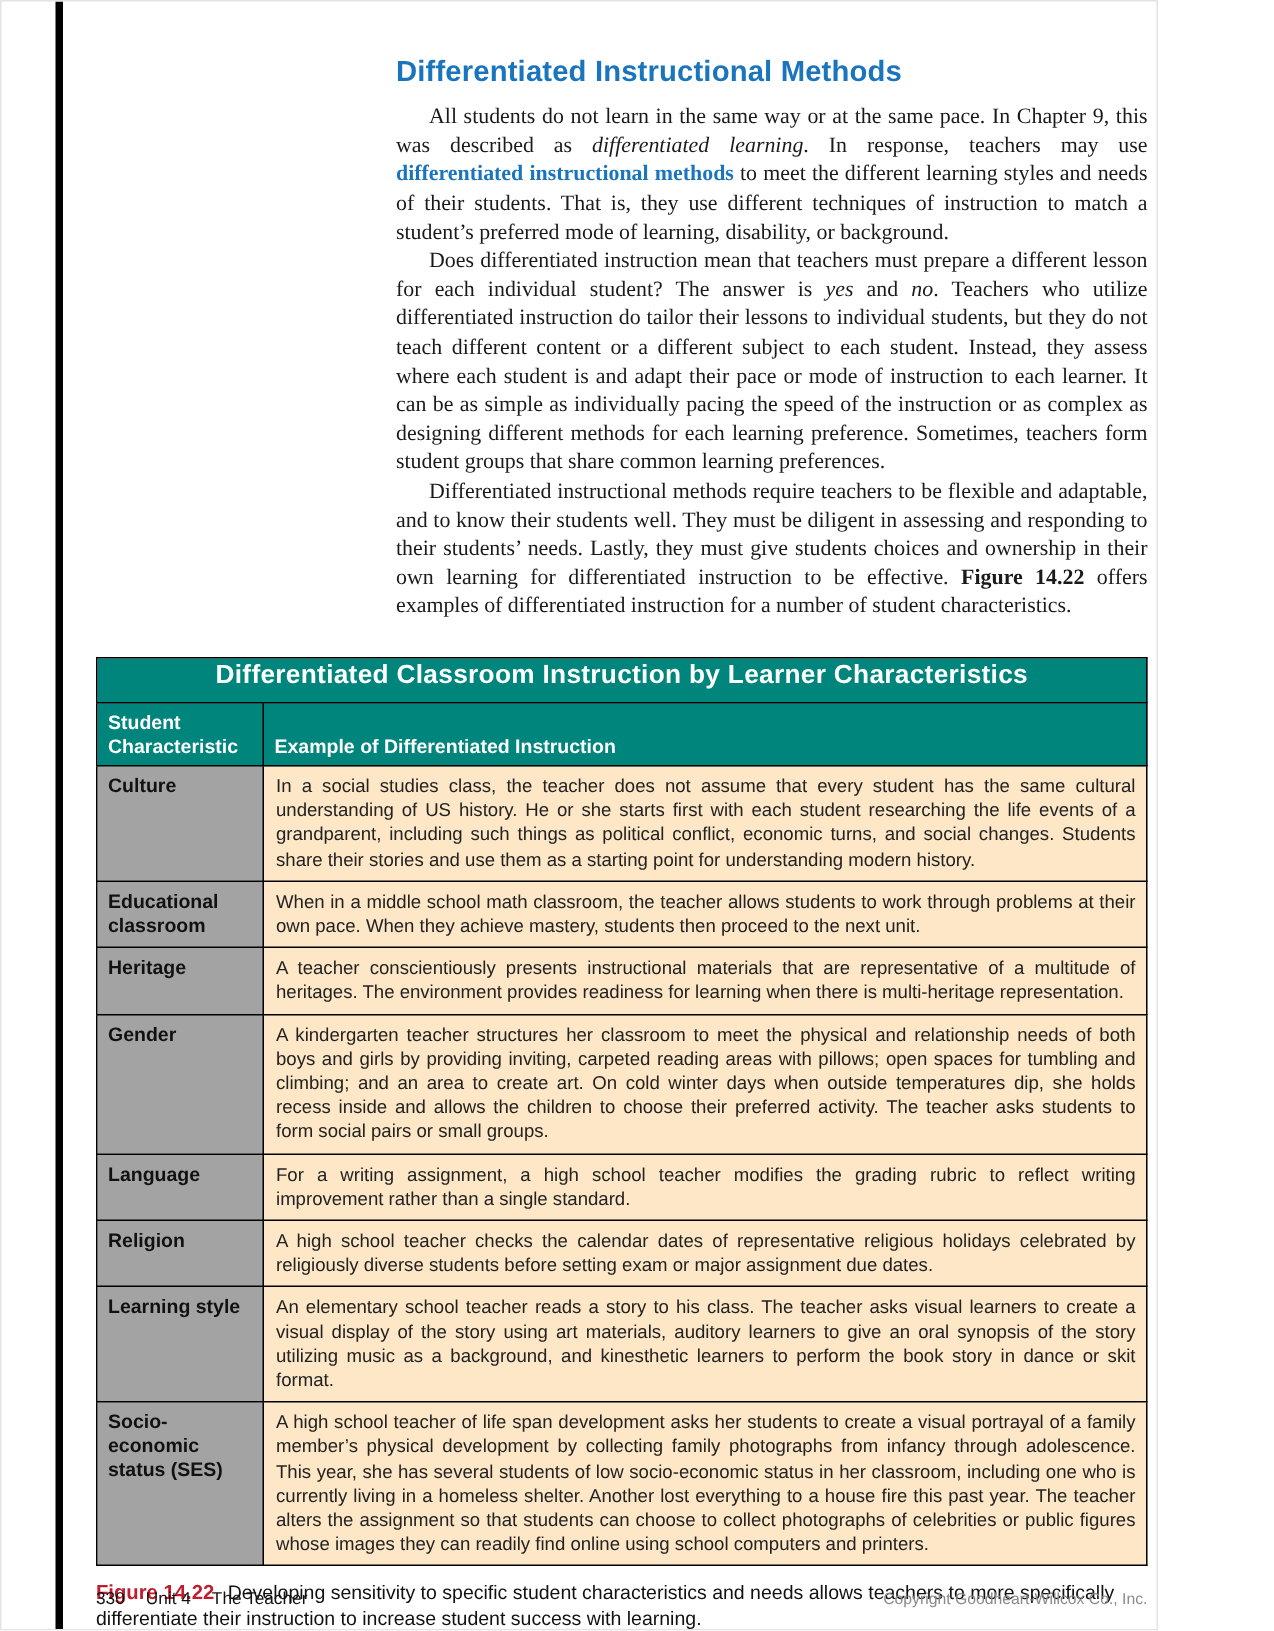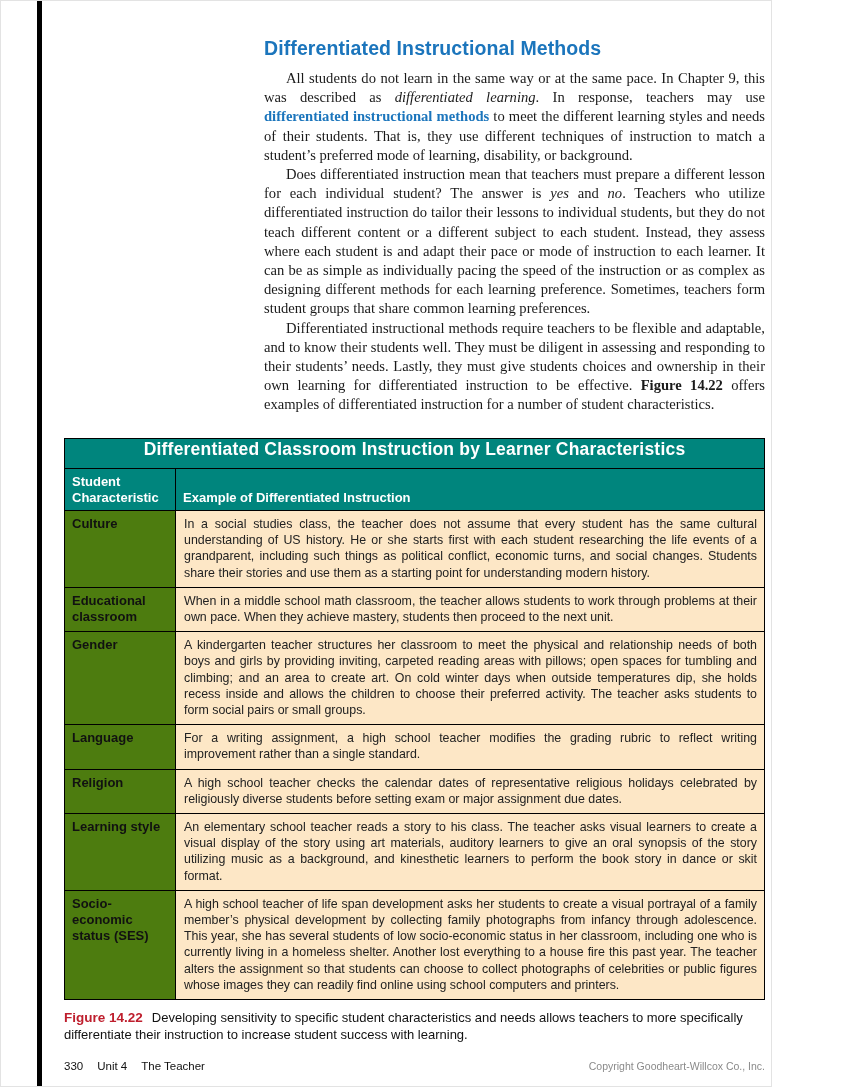--- a/index.html
+++ b/index.html
@@ -70,21 +70,21 @@
     color: #ffffff;
     font-size: 13px;
     font-weight: bold;
     text-align: left;
     vertical-align: bottom;
     padding: 5px 7px 5px 7px;
     line-height: 15.5px;
   }
   th.col1h { width: 111px; }
   td.char {
-    background: #4d7c0f;
+    background: #a3a3a3;
     font-size: 13px;
     font-weight: bold;
     vertical-align: top;
     padding: 5px 4px 5px 7px;
     line-height: 16px;
     color: #111;
   }
   td.ex {
     background: #FDE7C6;
     font-size: 12.4px;
@@ -150,20 +150,24 @@
       <tbody>
         <tr>
           <td class="char">Culture</td>
           <td class="ex">In a social studies class, the teacher does not assume that every student has the same cultural understanding of US history. He or she starts first with each student researching the life events of a grandparent, including such things as political conflict, economic turns, and social changes. Students share their stories and use them as a starting point for understanding modern history.</td>
         </tr>
         <tr>
           <td class="char">Educational classroom</td>
           <td class="ex">When in a middle school math classroom, the teacher allows students to work through problems at their own pace. When they achieve mastery, students then proceed to the next unit.</td>
         </tr>
         <tr>
+          <td class="char">Heritage</td>
+          <td class="ex">A teacher conscientiously presents instructional materials that are representative of a multitude of heritages. The environment provides readiness for learning when there is multi-heritage representation.</td>
+        </tr>
+        <tr>
           <td class="char">Gender</td>
           <td class="ex">A kindergarten teacher structures her classroom to meet the physical and relationship needs of both boys and girls by providing inviting, carpeted reading areas with pillows; open spaces for tumbling and climbing; and an area to create art. On cold winter days when outside temperatures dip, she holds recess inside and allows the children to choose their preferred activity. The teacher asks students to form social pairs or small groups.</td>
         </tr>
         <tr>
           <td class="char">Language</td>
           <td class="ex">For a writing assignment, a high school teacher modifies the grading rubric to reflect writing improvement rather than a single standard.</td>
         </tr>
         <tr>
           <td class="char">Religion</td>
           <td class="ex">A high school teacher checks the calendar dates of representative religious holidays celebrated by religiously diverse students before setting exam or major assignment due dates.</td>

